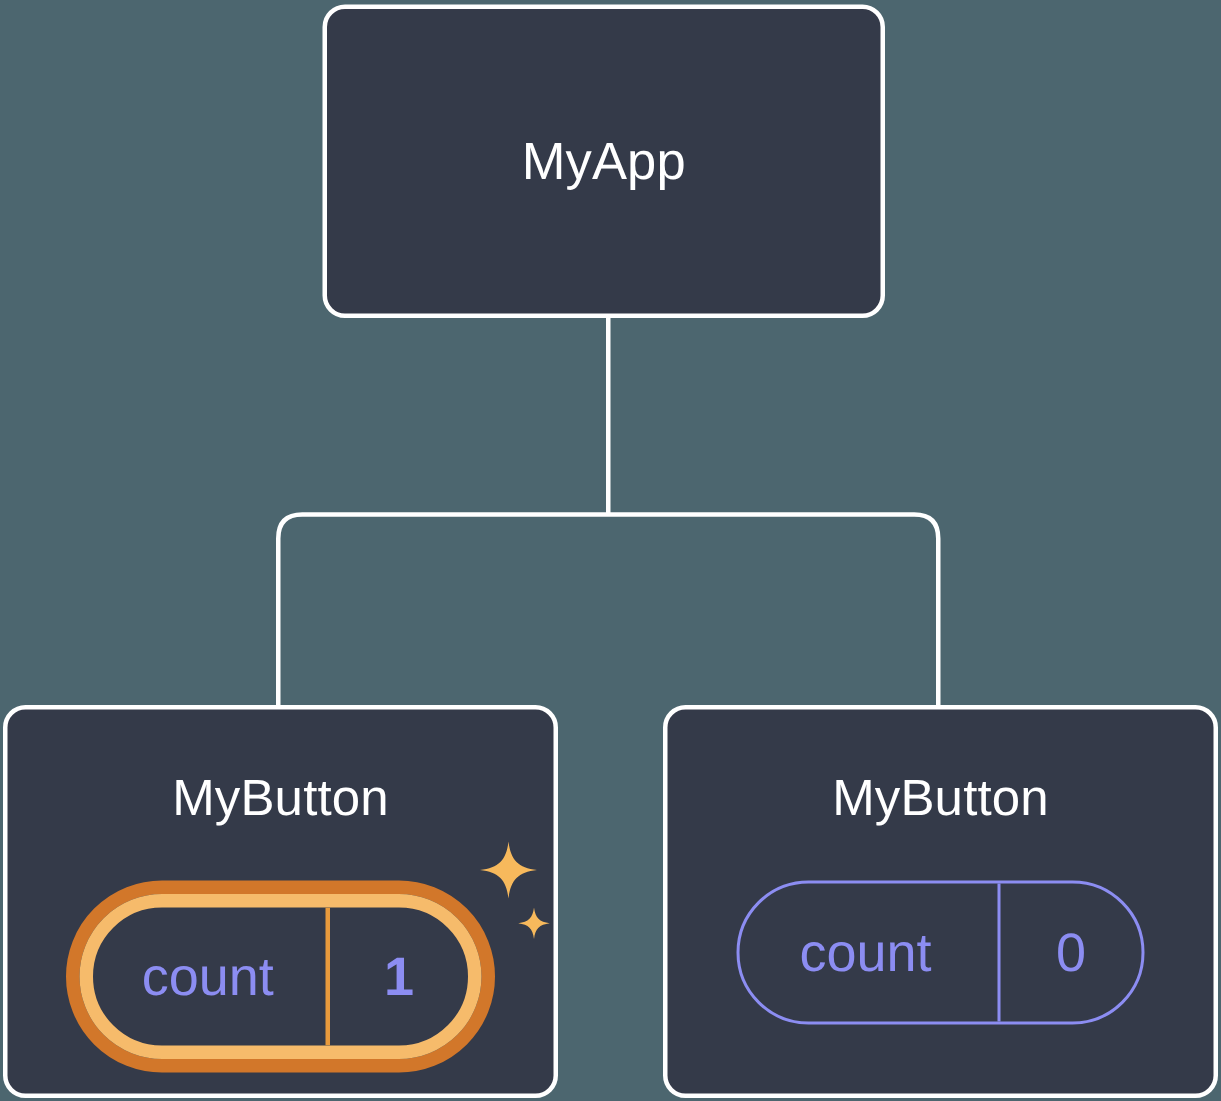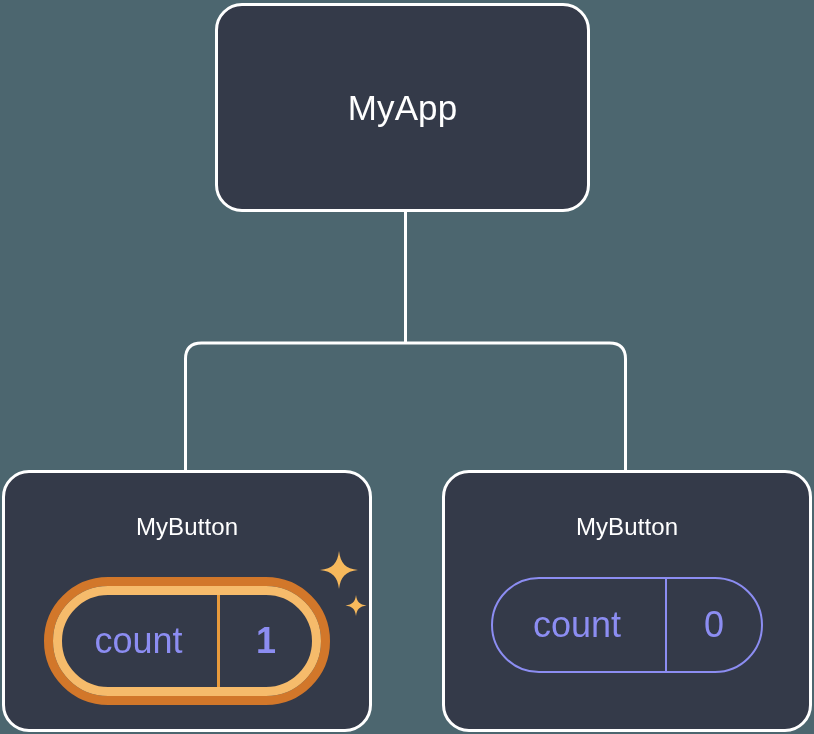--- a/index.html
+++ b/index.html
@@ -33,21 +33,21 @@
     height: 734px;
     pointer-events: none;
   }
 
   
   .node {
     position: absolute;
     box-sizing: border-box;
     background: #343a49;
     border: 3px solid #ffffff;
-    border-radius: 27px;
+    border-radius: 15px;
     display: flex;
     flex-direction: column;
     align-items: center;
   }
 
   .node-root {
     left: 215px;
     top: 3px;
     width: 375px;
     height: 209px;
@@ -74,21 +74,21 @@
     color: #ffffff;
     font-size: 35px;
     font-weight: 400;
     letter-spacing: 0.1px;
     line-height: 1;
     white-space: nowrap;
   }
 
   .node-child-left .node-title,
   .node-child-right .node-title {
-    font-size: 24px;
+    font-size: 34px;
   }
 
   
   .pill-wrap {
     position: relative;
     margin-top: 26px;
   }
 
   .pill {
     box-sizing: border-box;

